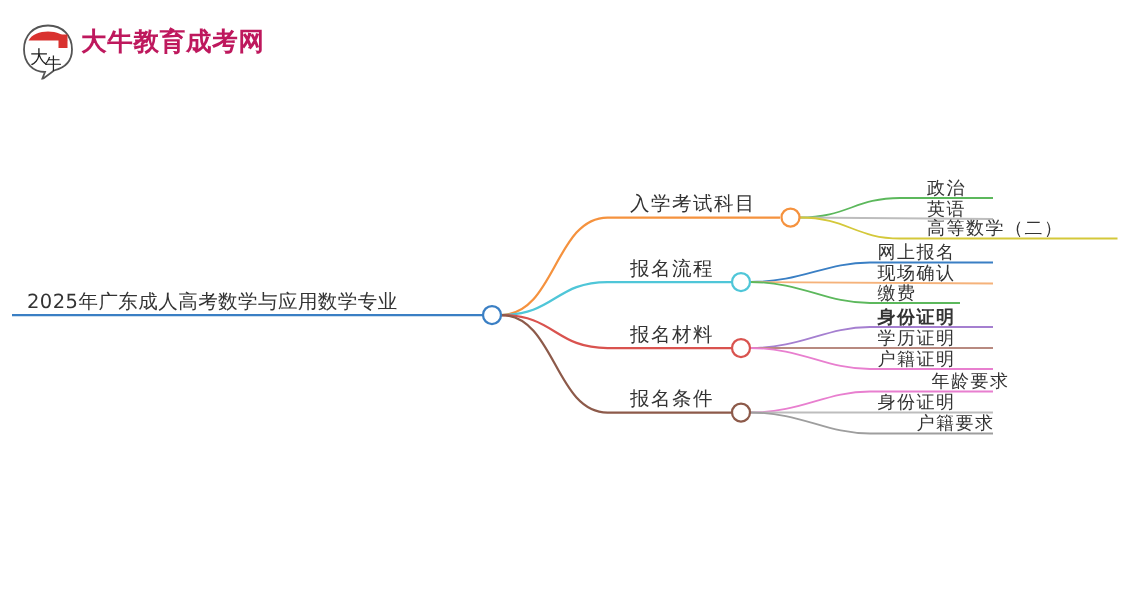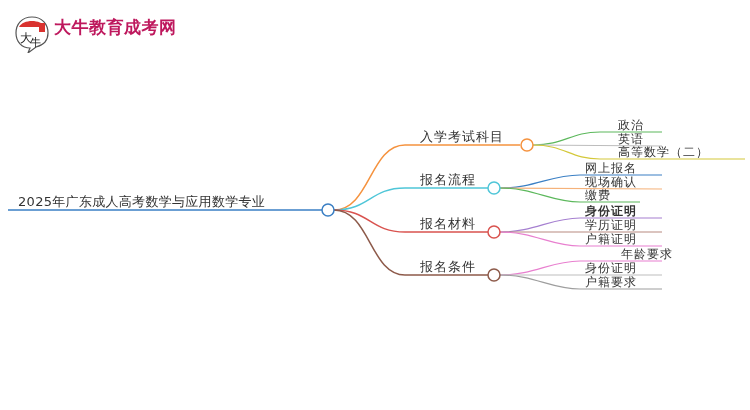--- a/index.html
+++ b/index.html
@@ -76,13 +76,13 @@
 <div class="lbl leaf" style="left:585px; top:161px;">网上报名</div>
 <div class="lbl leaf" style="left:585px; top:175px;">现场确认</div>
 <div class="lbl leaf" style="left:585px; top:188px;">缴费</div>
 
 <div class="lbl leaf" style="left:585px; top:204px;font-weight:bold;">身份证明</div>
 <div class="lbl leaf" style="left:585px; top:218px;text-align:center;">学历证明</div>
 <div class="lbl leaf" style="left:585px; top:232px;">户籍证明</div>
 
 <div class="lbl leaf" style="left:585px; top:247px;margin-left:36px;">年龄要求</div>
 <div class="lbl leaf" style="left:585px; top:261px;">身份证明</div>
-<div class="lbl leaf" style="left:585px; top:275px;">户籍要求</div>
+<div class="lbl leaf" style="left:611px; top:275px;">户籍要求</div>
 
 </body></html>

